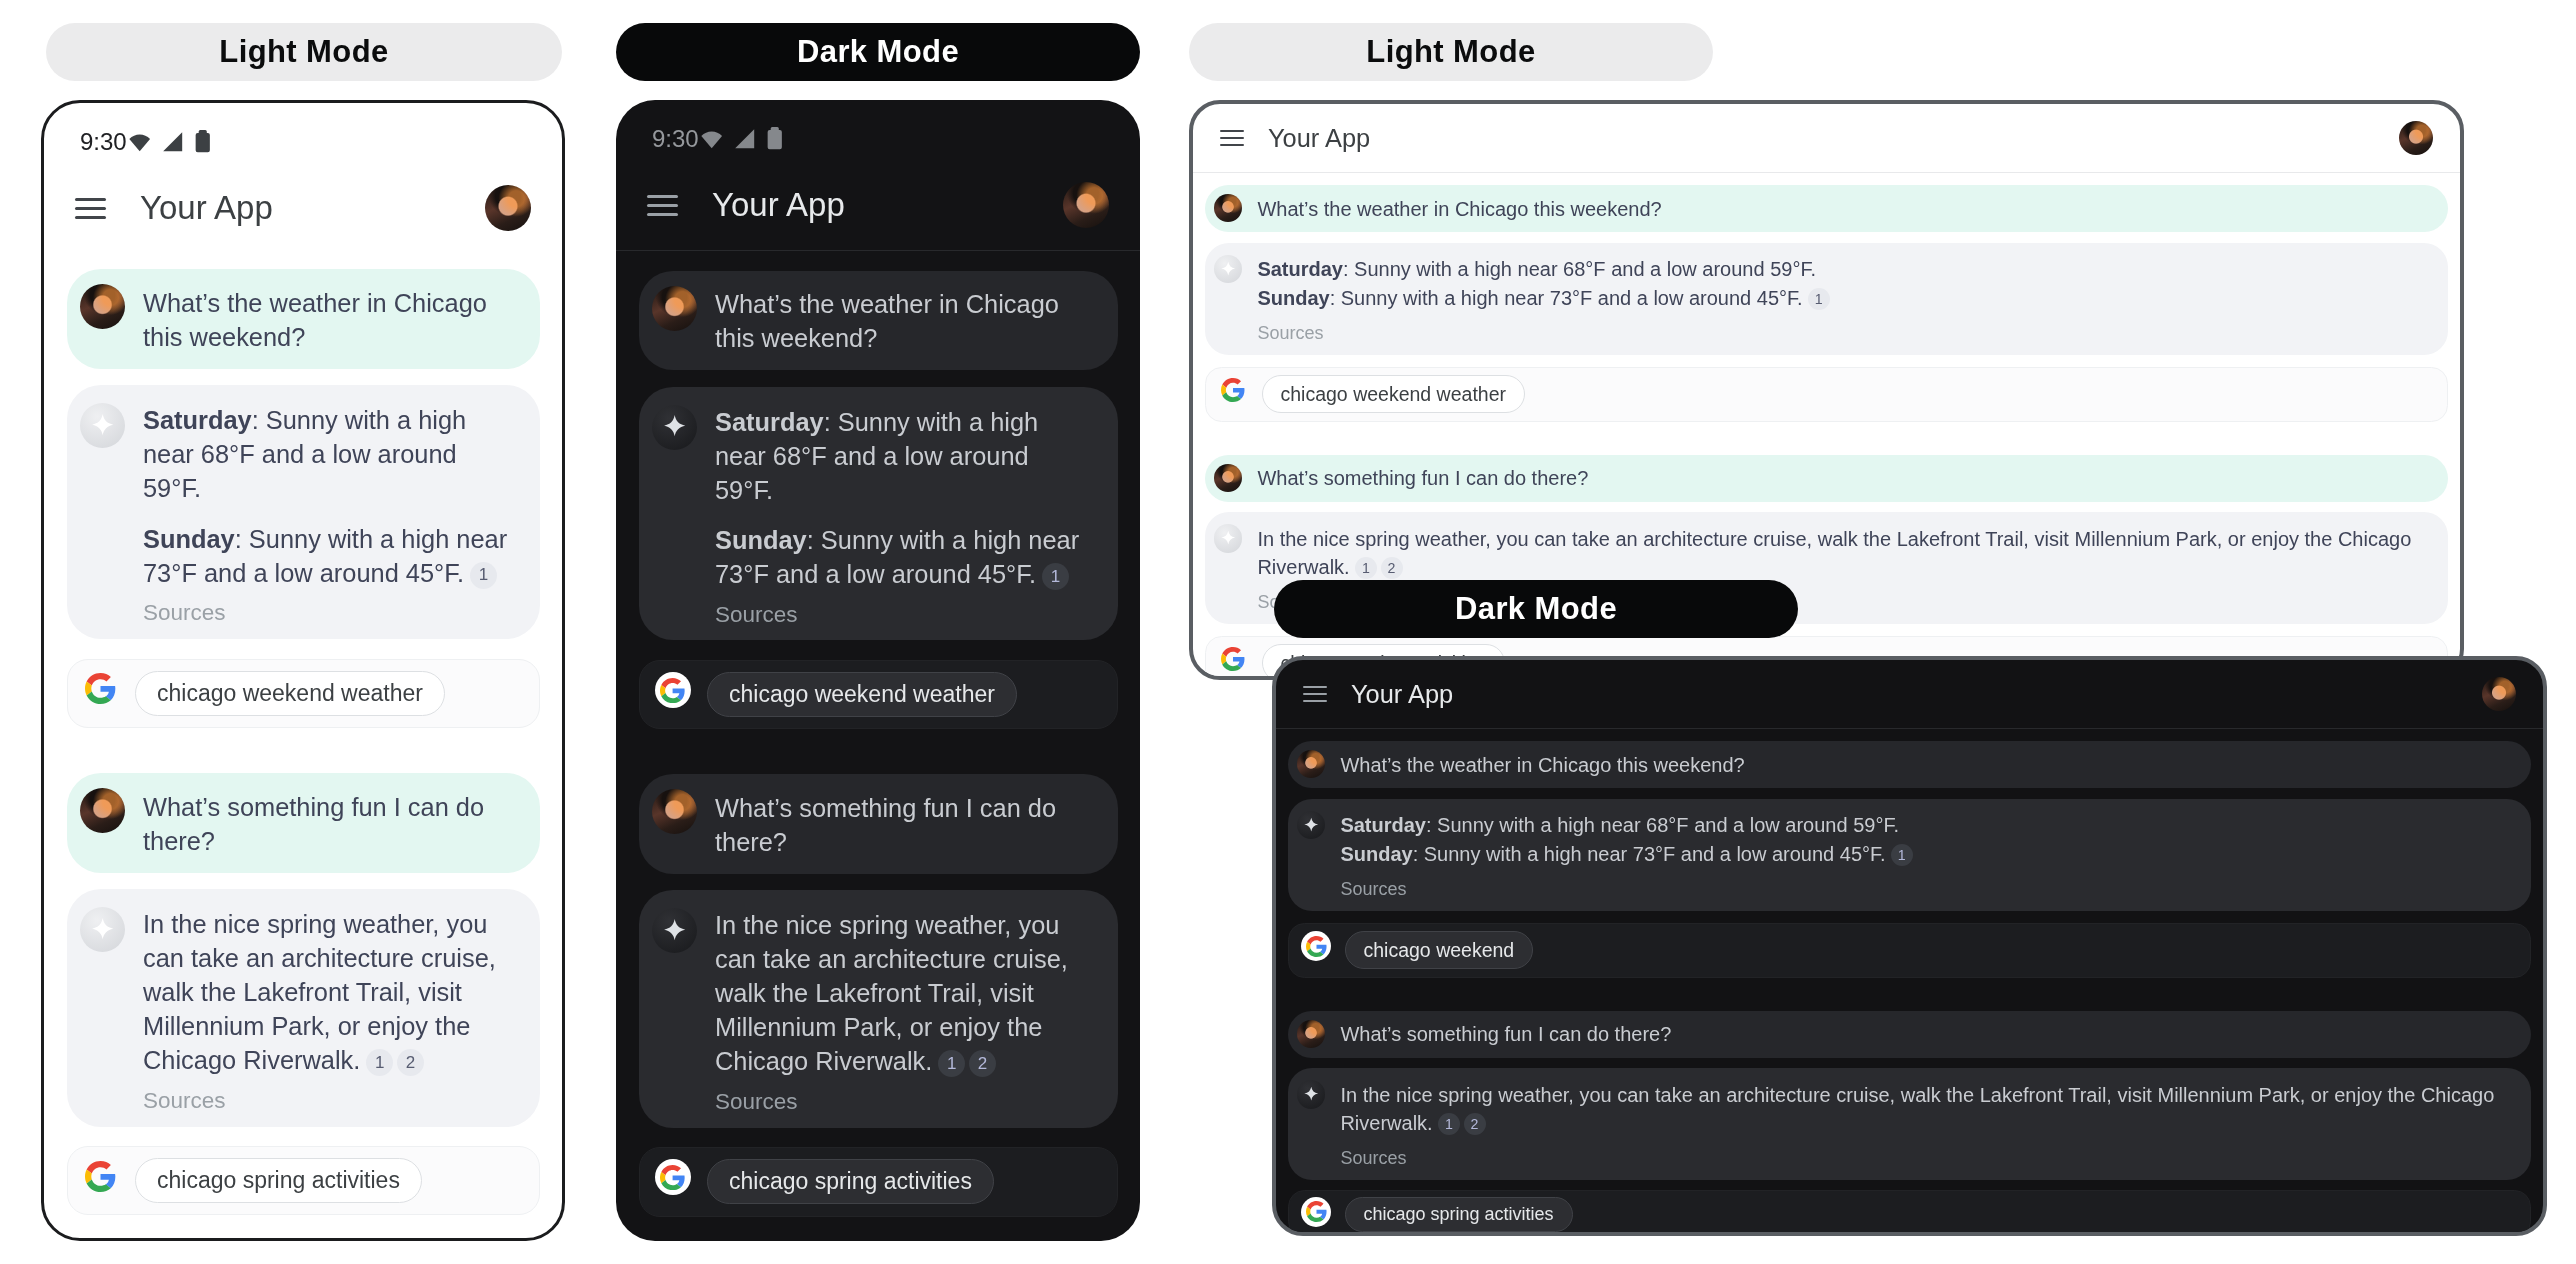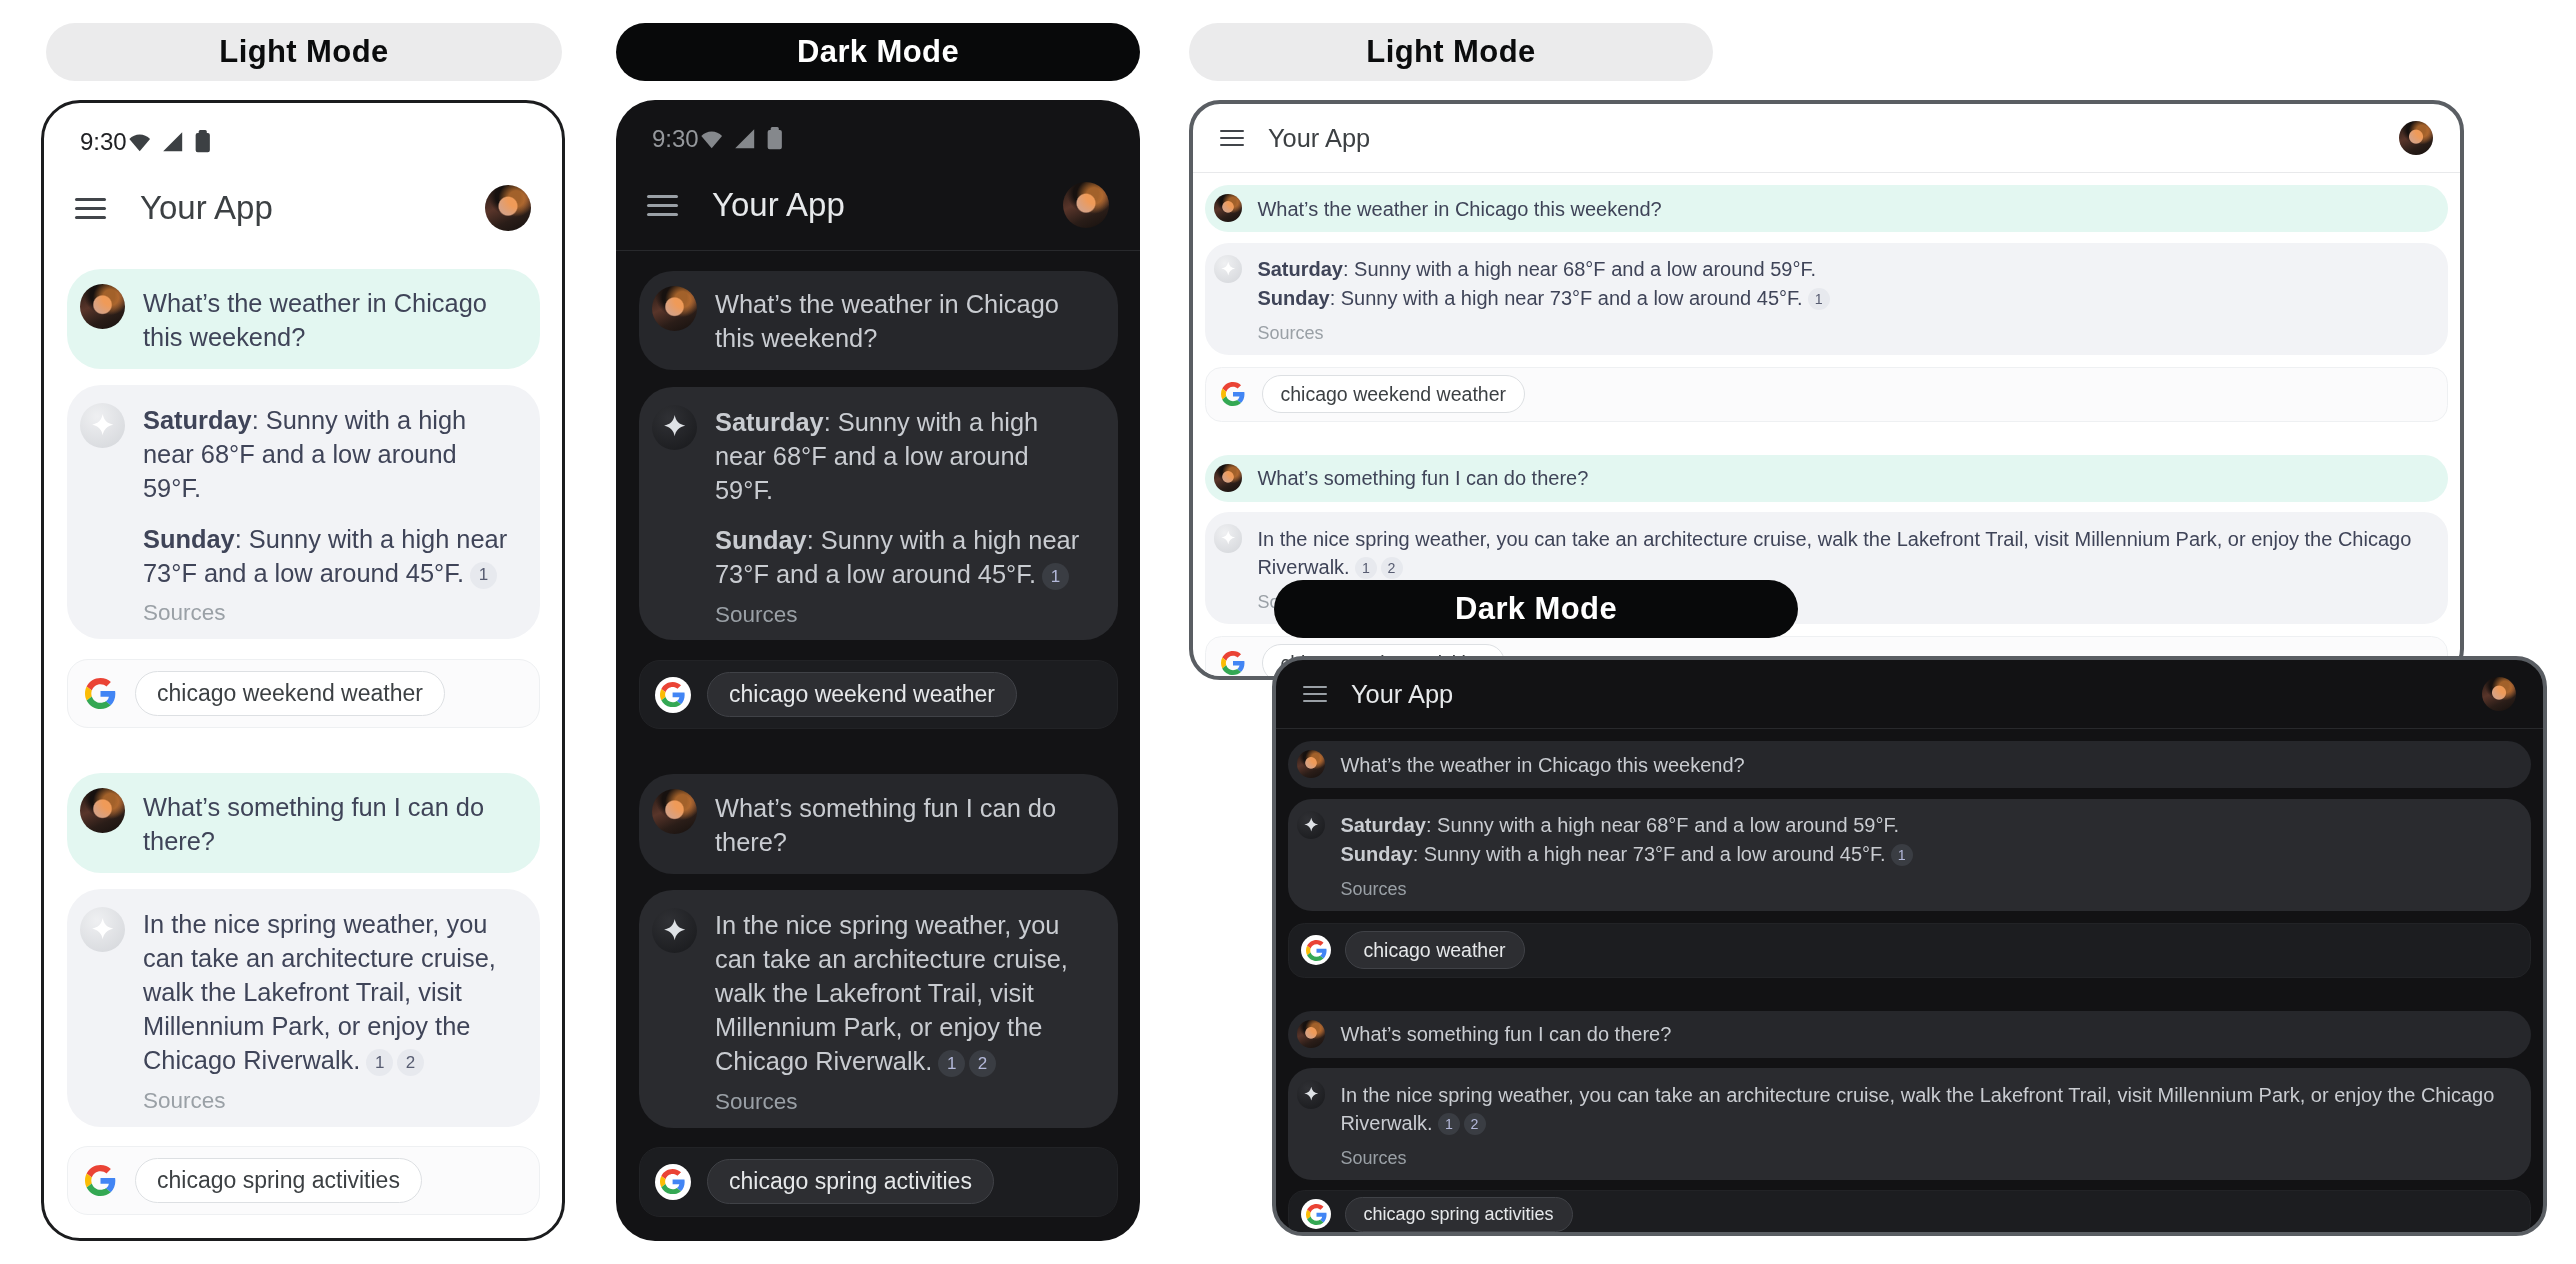--- a/index.html
+++ b/index.html
@@ -100,21 +100,21 @@
 
   .cite{display:inline-flex;align-items:center;justify-content:center;border-radius:50%;
         font-weight:500;vertical-align:1.5px;cursor:pointer;}
   .phone .cite{width:27px;height:27px;font-size:17px;margin-left:6px;}
   .tablet .cite{width:22px;height:22px;font-size:14.2px;margin-left:5.2px;}
   .cite + .cite{margin-left:3.7px;}
   .lightui .cite{background:#e7e9ee;color:#575c71;}
   .darkui .cite{background:#3a3d43;color:#b4b9da;}
 
   
-  .srccard{display:flex;align-items:center;box-sizing:border-box;}
+  .srccard{display:flex;align-items:flex-start;box-sizing:border-box;}
   .phone .srccard{border-radius:21px;padding:11.2px 15px;gap:16.5px;}
   .tablet .srccard{border-radius:16.5px;padding:7.5px 12px;gap:13.5px;}
   .lightui .srccard{background:#fbfbfc;border:1.5px solid #eef0f2;}
   .darkui .srccard{background:#1c1d20;border:1.5px solid #222326;}
   .gbadge{display:flex;align-items:center;justify-content:center;flex:none;border-radius:50%;}
   .phone .gbadge{width:36px;height:36px;} .tablet .gbadge{width:30px;height:30px;}
   .darkui .gbadge{background:#ffffff;}
   .phone .gbadge svg{width:31px;height:31px;} .tablet .gbadge svg{width:24px;height:24px;}
   .darkui .gbadge svg{width:70%;height:70%;}
   .chip{display:inline-flex;align-items:center;border-radius:748px;cursor:pointer;white-space:nowrap;}
@@ -403,21 +403,21 @@
           <p class="msg"><b>Sunday</b><span>: Sunny with a high near 73°F and a low around 45°F.</span><span class="cite">1</span></p>
           <div class="srclabel">Sources</div>
         </div>
       </div>
       <div class="srccard gap-src">
         <span class="gbadge">
             <svg viewBox="0 0 48 48">
               <use href="#g-logo"></use>
             </svg>
           </span>
-        <span class="chip">chicago weather</span>
+        <span class="chip">chicago weekend</span>
       </div>
       <div class="bubble user gap-conv">
         <span class="avatar" style="width:28.4px;height:28.4px"></span>
         <p class="msg">What’s something fun I can do there?</p>
       </div>
       <div class="bubble ai gap-qa">
         <span class="sparkle">
             <svg viewBox="0 0 24 24" fill="currentColor">
               <use href="#sparkle-path"></use>
             </svg>

